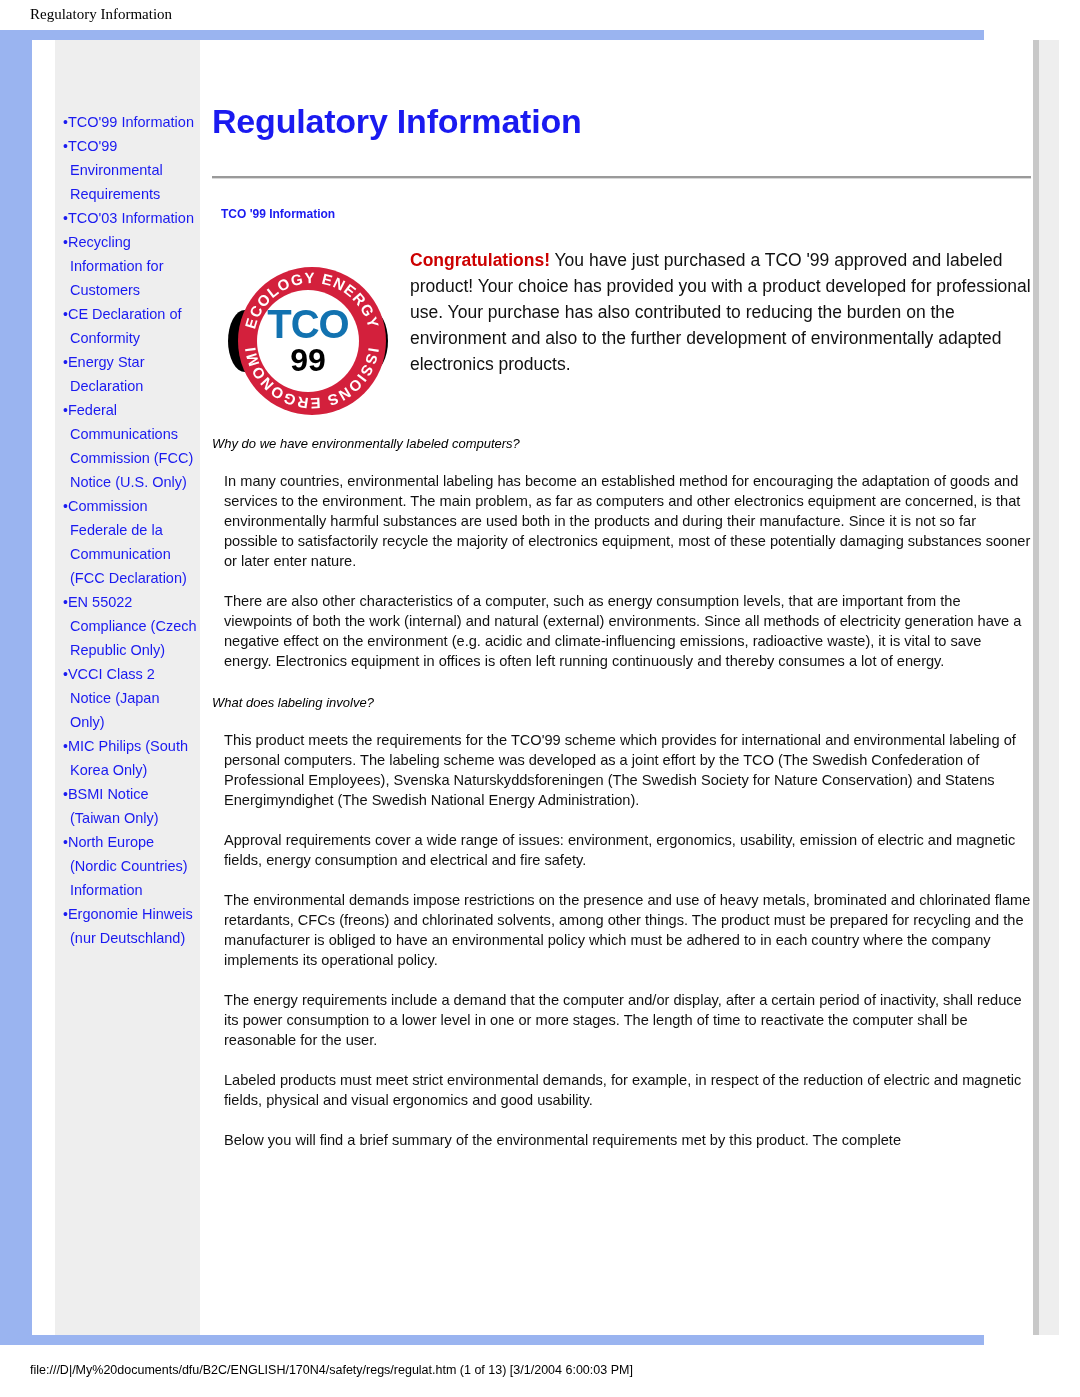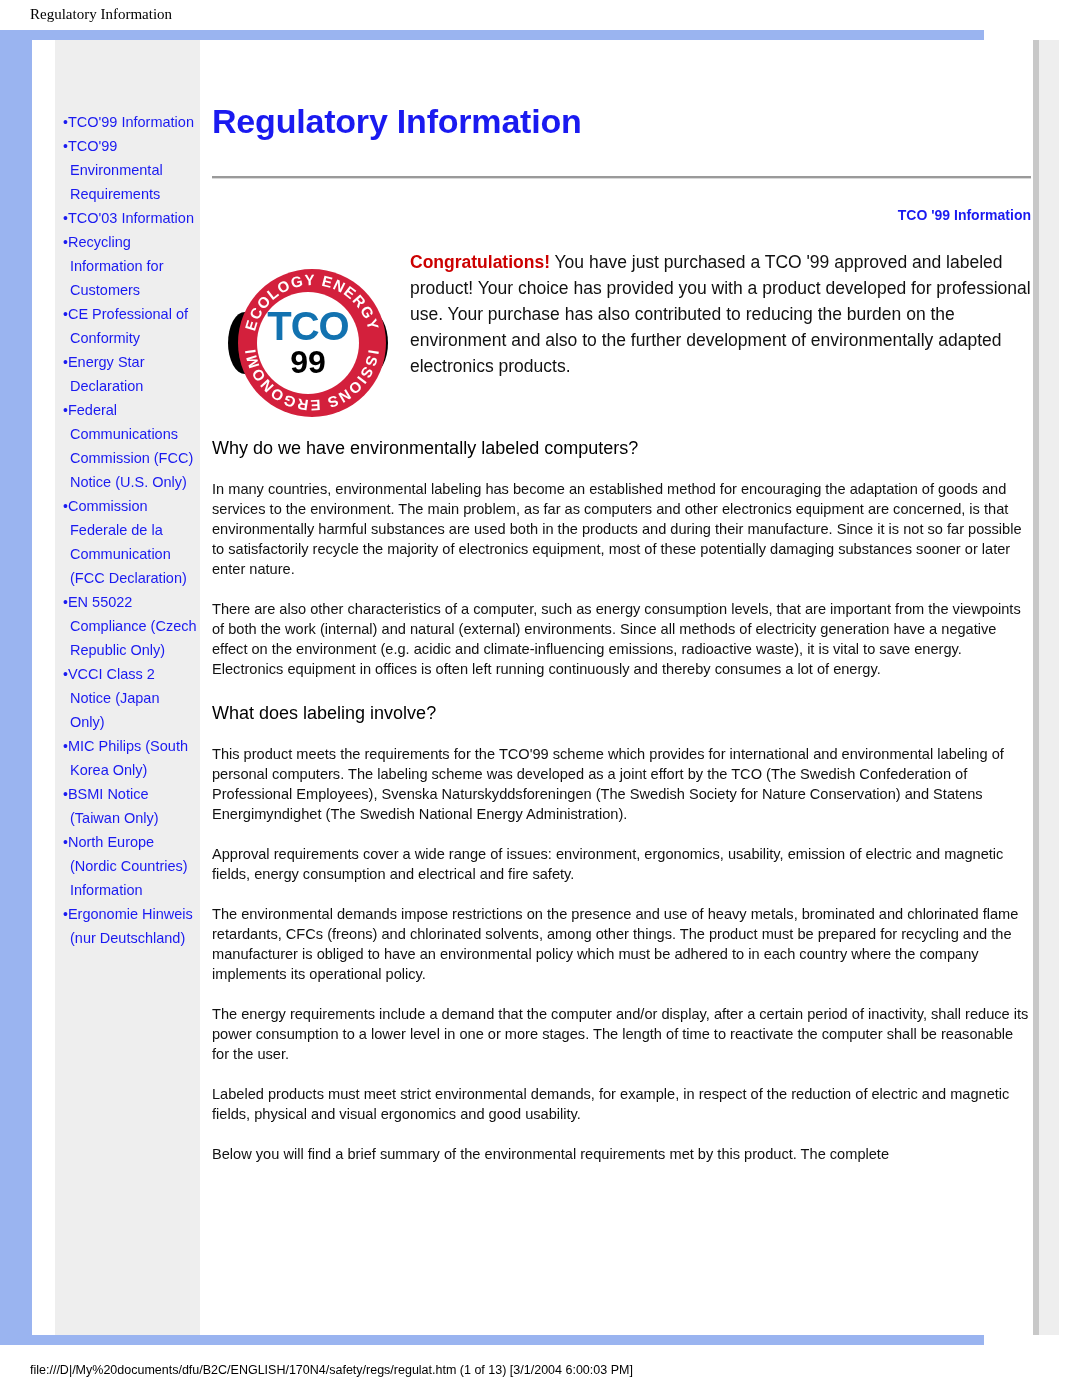--- a/index.html
+++ b/index.html
@@ -100,25 +100,24 @@
     line-height: 42px;
   }
   .rule {
     margin: 34px 0 0 0;
     height: 3px;
     border-top: 2px solid #9a9a9a;
     border-bottom: 1px solid #d8d8d8;
     width: 100%;
   }
   h2.section-title {
-    margin: 28px 0 0 16px;
-    font-size: 14px;
+    margin: 28px 0 0 9px;
+    font-size: 12px;
     font-weight: bold;
     color: #1a1af0;
-    text-align: right;
   }
 
   .intro-block {
     margin-top: 26px;
     position: relative;
     min-height: 165px;
   }
   .logo-float {
     float: left;
     margin: 18px 14px 6px 18px;
@@ -126,31 +125,32 @@
   .intro-text {
     font-size: 17.5px;
     line-height: 26px;
     color: #111;
     overflow: hidden;
     padding-left: 10px;
   }
   .intro-text b.congrats { color: #cc0000; font-weight: bold; }
 
   h3.sub-head {
-    font-size: 18px;
+    font-size: 13px;
+    font-style: italic;
     font-weight: normal;
     color: #000;
     margin: 24px 0 0 0;
     clear: both;
   }
   p.body {
     font-size: 14.6px;
     line-height: 20px;
     color: #111;
-    margin: 20px 0 0 0;
+    margin: 20px 0 0 12px;
   }
 
   
   .tco-logo {
     position: relative;
     width: 156px; height: 152px;
   }
   .tco-leaf {
     position: absolute; top: 50%; width: 34px; height: 62px;
     background: #000; transform: translateY(-50%);
@@ -220,21 +220,21 @@
   <div class="frame-inner">
 
     <div class="frame-gutter"></div>
 
     <nav class="sidebar">
       <ul class="nav-list">
         <li class="nav-item"><span class="dot">•</span><span class="label">TCO'99 Information</span></li>
         <li class="nav-item"><span class="dot">•</span><span class="label">TCO'99 Environmental Requirements</span></li>
         <li class="nav-item"><span class="dot">•</span><span class="label">TCO'03 Information</span></li>
         <li class="nav-item"><span class="dot">•</span><span class="label">Recycling Information for Customers</span></li>
-        <li class="nav-item"><span class="dot">•</span><span class="label">CE Professional of Conformity</span></li>
+        <li class="nav-item"><span class="dot">•</span><span class="label">CE Declaration of Conformity</span></li>
         <li class="nav-item"><span class="dot">•</span><span class="label">Energy Star Declaration</span></li>
         <li class="nav-item"><span class="dot">•</span><span class="label">Federal Communications Commission (FCC) Notice (U.S. Only)</span></li>
         <li class="nav-item"><span class="dot">•</span><span class="label">Commission Federale de la Communication (FCC Declaration)</span></li>
         <li class="nav-item"><span class="dot">•</span><span class="label">EN 55022 Compliance (Czech Republic Only)</span></li>
         <li class="nav-item"><span class="dot">•</span><span class="label">VCCI Class 2 Notice (Japan Only)</span></li>
         <li class="nav-item"><span class="dot">•</span><span class="label">MIC Philips (South Korea Only)</span></li>
         <li class="nav-item"><span class="dot">•</span><span class="label">BSMI Notice (Taiwan Only)</span></li>
         <li class="nav-item"><span class="dot">•</span><span class="label">North Europe (Nordic Countries) Information</span></li>
         <li class="nav-item"><span class="dot">•</span><span class="label">Ergonomie Hinweis (nur Deutschland)</span></li>
       </ul>

